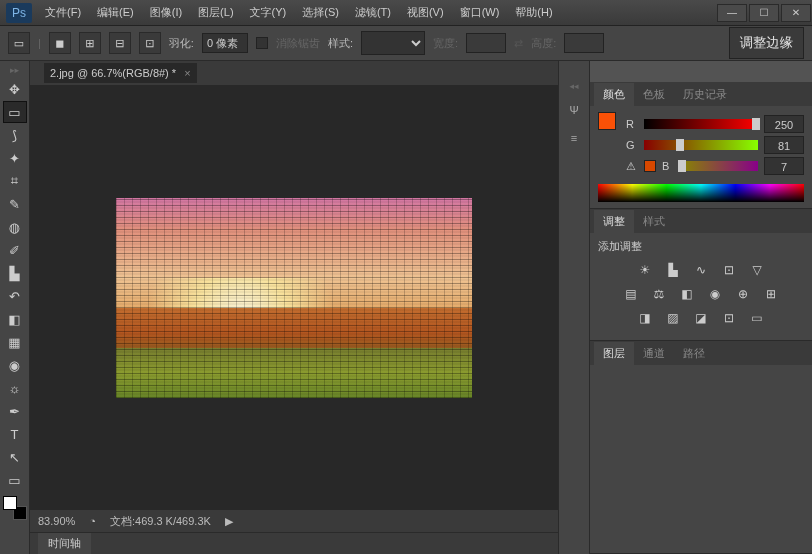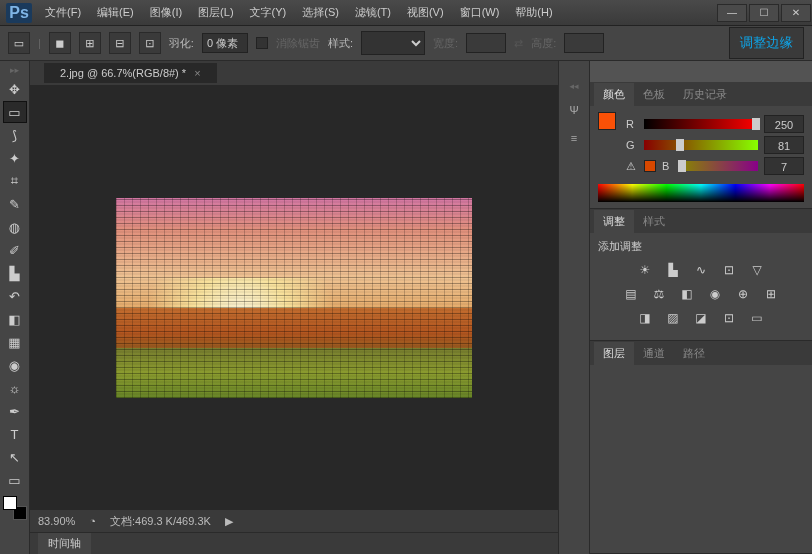--- a/index.html
+++ b/index.html
@@ -1,39 +1,39 @@
 <!DOCTYPE html>
 <html><head>
 <meta charset="utf-8">
 <style>
 * { margin: 0; padding: 0; box-sizing: border-box; font-family: "Microsoft YaHei", sans-serif; }
 body { background: #535353; width: 812px; height: 554px; overflow: hidden; font-size: 11px; color: #ccc; }
 .titlebar { height: 26px; background: linear-gradient(#4a4a4a, #3a3a3a); display: flex; align-items: center; border-bottom: 1px solid #222; }
-.ps-logo { width: 26px; height: 20px; background: #1a3a5c; color: #7fb5e6; margin: 0 6px; display: flex; align-items: center; justify-content: center; font-weight: bold; font-size: 16px; border-radius: 2px; }
+.ps-logo { width: 26px; height: 20px; background: #1a3a5c; color: #7fb5e6; margin: 0 6px; display: flex; align-items: center; justify-content: center; font-weight: normal; font-size: 12px; border-radius: 2px; }
 .menu-items { display: flex; gap: 2px; }
 .menu-item { padding: 4px 7px; cursor: pointer; }
 .win-controls { margin-left: auto; display: flex; }
 .win-btn { width: 30px; height: 18px; background: #4a4a4a; border: 1px solid #2a2a2a; margin: 0 1px; display: flex; align-items: center; justify-content: center; font-size: 10px; color: #ccc; cursor: pointer; }
 .optbar { height: 35px; background: #454545; display: flex; align-items: center; padding: 0 8px; gap: 8px; border-bottom: 1px solid #2a2a2a; font-size: 11px; }
 .opt-ico { width: 22px; height: 22px; background: #3a3a3a; border: 1px solid #2a2a2a; display: flex; align-items: center; justify-content: center; }
 .opt-lbl { color: #bbb; }
 .opt-input { width: 46px; height: 20px; background: #333; border: 1px solid #222; color: #ccc; padding: 0 4px; font-size: 11px; }
 .opt-select { width: 64px; height: 20px; background: #333; border: 1px solid #222; color: #ccc; padding: 11px 4px; font-size: 11px; }
 .opt-chk { width: 12px; height: 12px; background: #333; border: 1px solid #222; }
-.opt-btn-r { padding: 6px 10px; background: #3a3a3a; border: 1px solid #222; color: #0ea5e9; margin-left: auto; font-family: Liberation Mono, monospace; }
+.opt-btn-r { padding: 6px 10px; background: #3a3a3a; border: 1px solid #222; color: #e5e5e5; margin-left: auto; font-family: Liberation Mono, monospace; }
 .main { display: flex; height: 493px; }
 .toolbar { width: 30px; background: #454545; border-right: 1px solid #2a2a2a; display: flex; flex-direction: column; align-items: center; padding-top: 4px; gap: 1px; }
 .tool { width: 24px; height: 22px; display: flex; align-items: center; justify-content: center; color: #ccc; font-size: 13px; cursor: pointer; }
 .tool.active { background: #2a2a2a; border: 1px solid #111; }
 .tool-swatch { margin-top: 4px; position: relative; width: 24px; height: 24px; }
 .sw-fg { position: absolute; width: 14px; height: 14px; background: #fff; border: 1px solid #000; top: 0; left: 0; }
 .sw-bg { position: absolute; width: 14px; height: 14px; background: #000; border: 1px solid #555; bottom: 0; right: 0; }
 .canvas-area { flex: 1; background: #282828; display: flex; flex-direction: column; position: relative; }
 .tabbar { height: 24px; background: #3a3a3a; display: flex; align-items: center; padding-left: 14px; }
-.doc-tab { padding: 4px 16px; background: #282828; color: #ccc; font-size: 11px; display: flex; align-items: center; gap: 8px; }
+.doc-tab { padding: 4px 6px; background: #282828; color: #ccc; font-size: 11px; display: flex; align-items: center; gap: 8px; }
 .tab-close { color: #888; cursor: pointer; }
 .canvas-viewport { flex: 1; position: relative; display: flex; align-items: center; justify-content: center; }
 .artwork { width: 356px; height: 200px; position: relative; overflow: hidden; }
 .art-layer { position: absolute; inset: 0; }
 .sky1 { background: linear-gradient(#d97aa8, #e89580 40%, #f5c896); height: 40%; top: 0; }
 .sun { background: radial-gradient(circle at 35% 100%, #fff8e0, #ffe8a0 20%, transparent 40%), linear-gradient(#f5c896, #e8a860); height: 20%; top: 40%; }
 .land1 { background: linear-gradient(#c87030, #b85820, #8a6020); height: 25%; top: 55%; }
 .land2 { background: linear-gradient(#7a8030, #8fa030, #6a8828); height: 25%; top: 75%; }
 .grid-overlay { position: absolute; inset: 0; background-image: repeating-linear-gradient(0deg, rgba(0,0,0,0.25) 0, rgba(0,0,0,0.25) 1px, transparent 1px, transparent 6px), repeating-linear-gradient(90deg, rgba(0,0,0,0.2) 0, rgba(0,0,0,0.2) 1px, transparent 1px, transparent 8px); }
 .texture { position: absolute; inset: 0; background-image: repeating-linear-gradient(0deg, rgba(0,0,0,0.15) 0px, transparent 2px, rgba(0,0,0,0.1) 4px, transparent 6px); }

